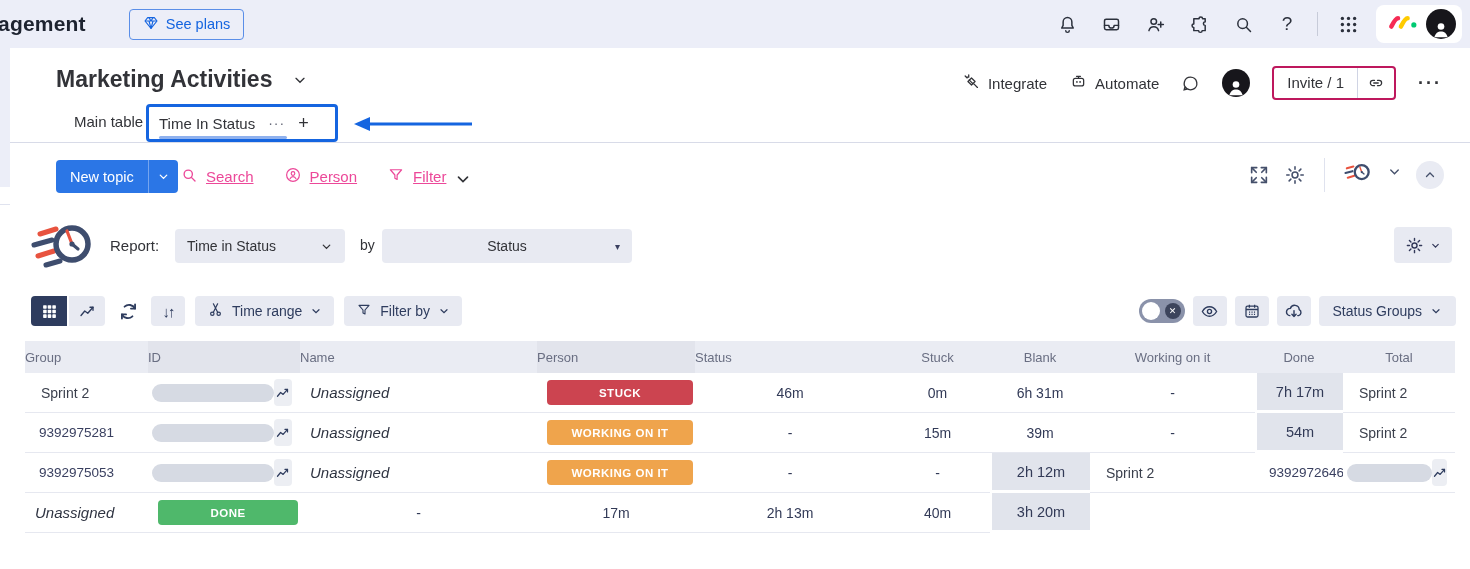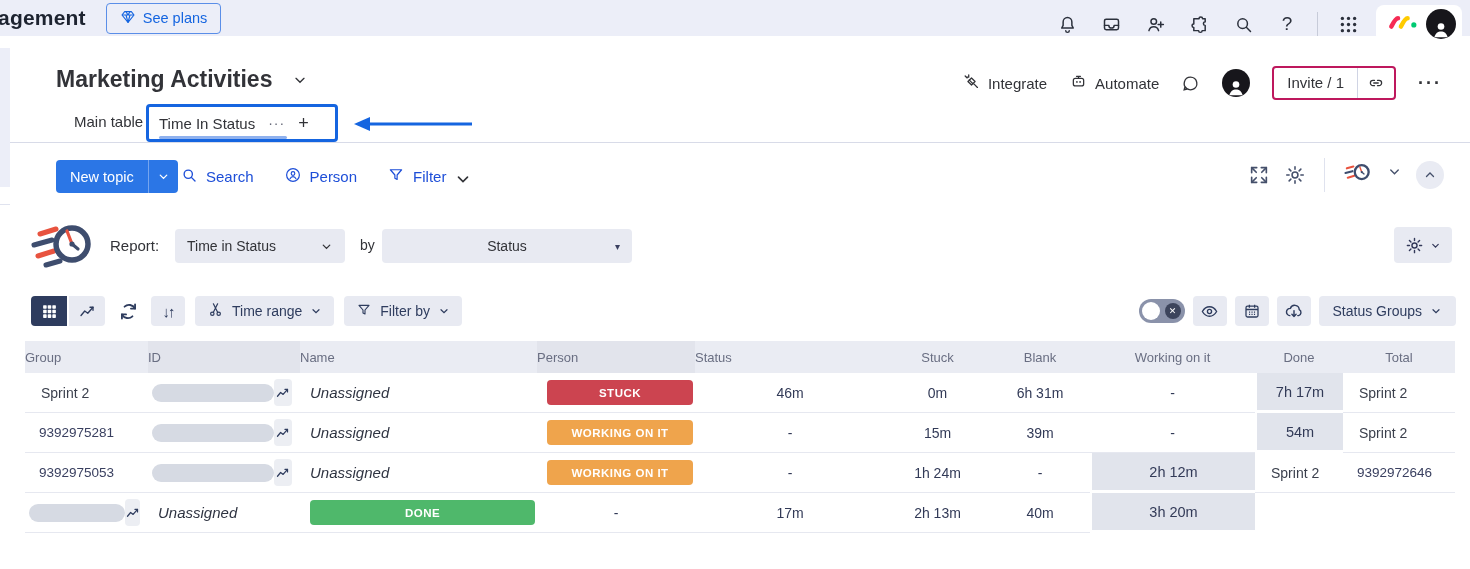--- a/index.html
+++ b/index.html
@@ -1,21 +1,21 @@
 <!DOCTYPE html>
 <html><head>
 <meta charset="utf-8">
 <style>
   * { margin:0; padding:0; box-sizing:border-box; }
   html,body { width:1470px; height:569px; overflow:hidden; background:#fff;
     font-family:"Liberation Sans", sans-serif; color:#323338; }
 
   
-  .topbar { position:absolute; left:0; top:0; width:1470px; height:36px;
-    background:#eceef8; display:flex; align-items:center; }
+  .topbar { position:absolute; left:0; top:0; width:1470px; height:48px;
+    background:#eceef8; display:flex; align-items:center;gap:23px; }
   .product-name { font-size:21px; font-weight:600; color:#1d2330; margin-left:-2px; letter-spacing:.2px; }
   .see-plans { margin-left:20px; display:flex; align-items:center; gap:7px;
     border:1px solid #5a8ee8; border-radius:4px; padding:5px 13px; background:transparent;
     color:#1565e0; font-size:14.5px; font-weight:500; cursor:pointer; }
   .topbar-right { position:absolute; right:8px; top:0; height:48px; display:flex; align-items:center; gap:0; }
   .tb-ic { width:44px; height:48px; display:flex; align-items:center; justify-content:center; color:#2b303c; cursor:pointer; }
   .tb-ic svg { width:21px; height:21px; }
   .tb-q { font-size:19px; font-weight:500; color:#2b303c; }
   .tb-divider { width:1px; height:24px; background:#c7cbd9; margin:0 8px; }
   .account-pill { display:flex; align-items:center; gap:6px; background:#fff; border-radius:8px;
@@ -50,21 +50,21 @@
   .tab-add { font-size:18px; color:#323338; cursor:pointer; }
   .tab-underline { position:absolute; left:10px; bottom:0; width:128px; height:3px; background:#8fb1ee; border-radius:2px; }
   .annot-arrow { position:absolute; left:342px; top:10px; width:122px; height:16px; }
 
   .board-toolbar { position:absolute; left:0; top:100px; width:100%; height:56px; }
   .new-topic { position:absolute; left:46px; top:12px; display:flex; height:33px;
     background:#2b76e6; border-radius:4px; overflow:hidden; cursor:pointer; }
   .new-topic-main { color:#fff; font-size:14.5px; display:flex; align-items:center; padding:0 14px; }
   .new-topic-chev { width:30px; display:flex; align-items:center; justify-content:center; border-left:1px solid rgba(255,255,255,.35); color:#fff; }
   .bt-items { position:absolute; left:170px; top:12px; display:flex; align-items:center; gap:30px; height:33px; }
-  .bt-item { display:flex; align-items:center; gap:8px; font-size:15px; color:#1d4ed8; cursor:pointer; }
+  .bt-item { display:flex; align-items:center; gap:8px; font-size:15px; color:#ec4899; cursor:pointer;text-decoration:underline; }
   .bt-item svg { width:18px; height:18px; }
   .bt-right { position:absolute; right:26px; top:10px; display:flex; align-items:center; gap:14px; }
   .bt-right .ic { width:22px; height:22px; color:#45506b; cursor:pointer; }
   .vdiv { width:1px; height:34px; background:#dfe2ee; margin:0 4px; }
   .collapse-circle { width:28px; height:28px; border-radius:50%; background:#e9ebf3; display:flex; align-items:center; justify-content:center; cursor:pointer; color:#45506b; }
 
   .section-divider { position:absolute; left:0; top:204px; width:1470px; height:1px; background:#e0e3ef; }
 
   
   .report-row { position:absolute; left:0; top:165px; width:100%; height:66px; }
@@ -518,21 +518,20 @@
             <path d="M4 18l5-6 4 3 7-8"></path>
             <path d="M20 11V7h-4"></path>
           </svg>
         </span>
       </div>
     <div class="cell c-person">Unassigned</div>
     <div class="cell c-status">
         <span class="badge" style="background: rgb(239, 164, 76);">WORKING ON IT</span>
       </div>
     <div class="cell c-num">-</div>
-    <div class="cell c-num">1h 24m</div>
     <div class="cell c-num">-</div>
     <div class="cell c-num c-total">2h 12m</div>
 
     <div class="cell c-group">Sprint 2</div>
     <div class="cell c-id">9392972646</div>
     <div class="cell c-name">
         <span class="name-pill"></span>
         <span class="chart-btn">
           <svg width="15" height="15" viewBox="0 0 24 24" fill="none" stroke="currentColor" stroke-width="2" stroke-linecap="round" stroke-linejoin="round">
             <path d="M4 18l5-6 4 3 7-8"></path>

